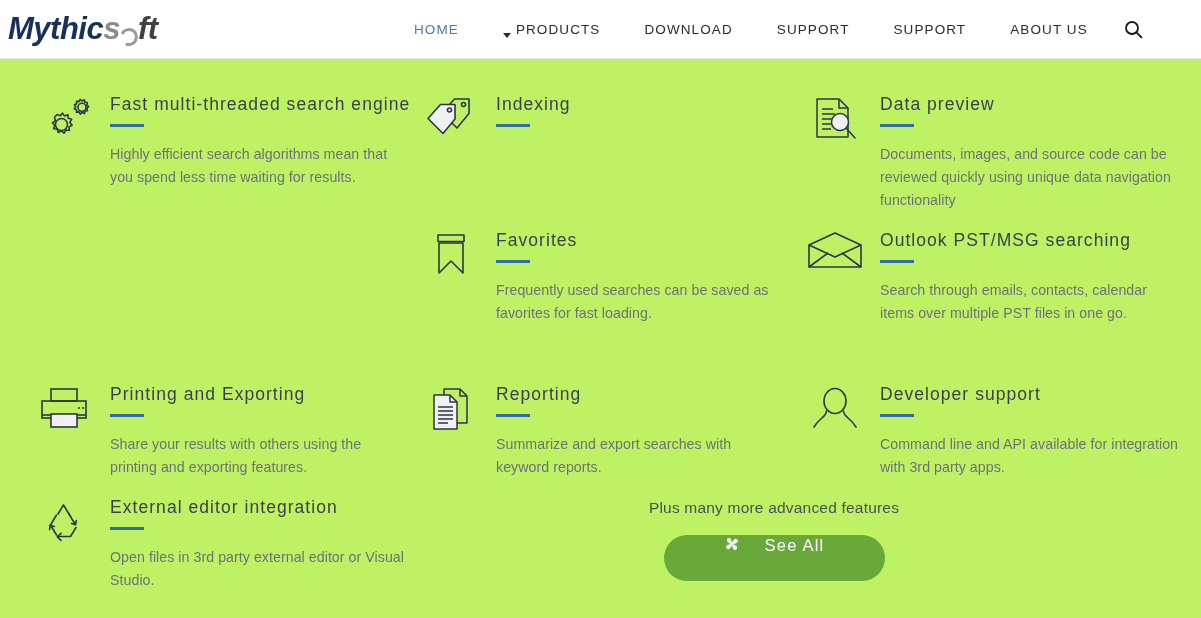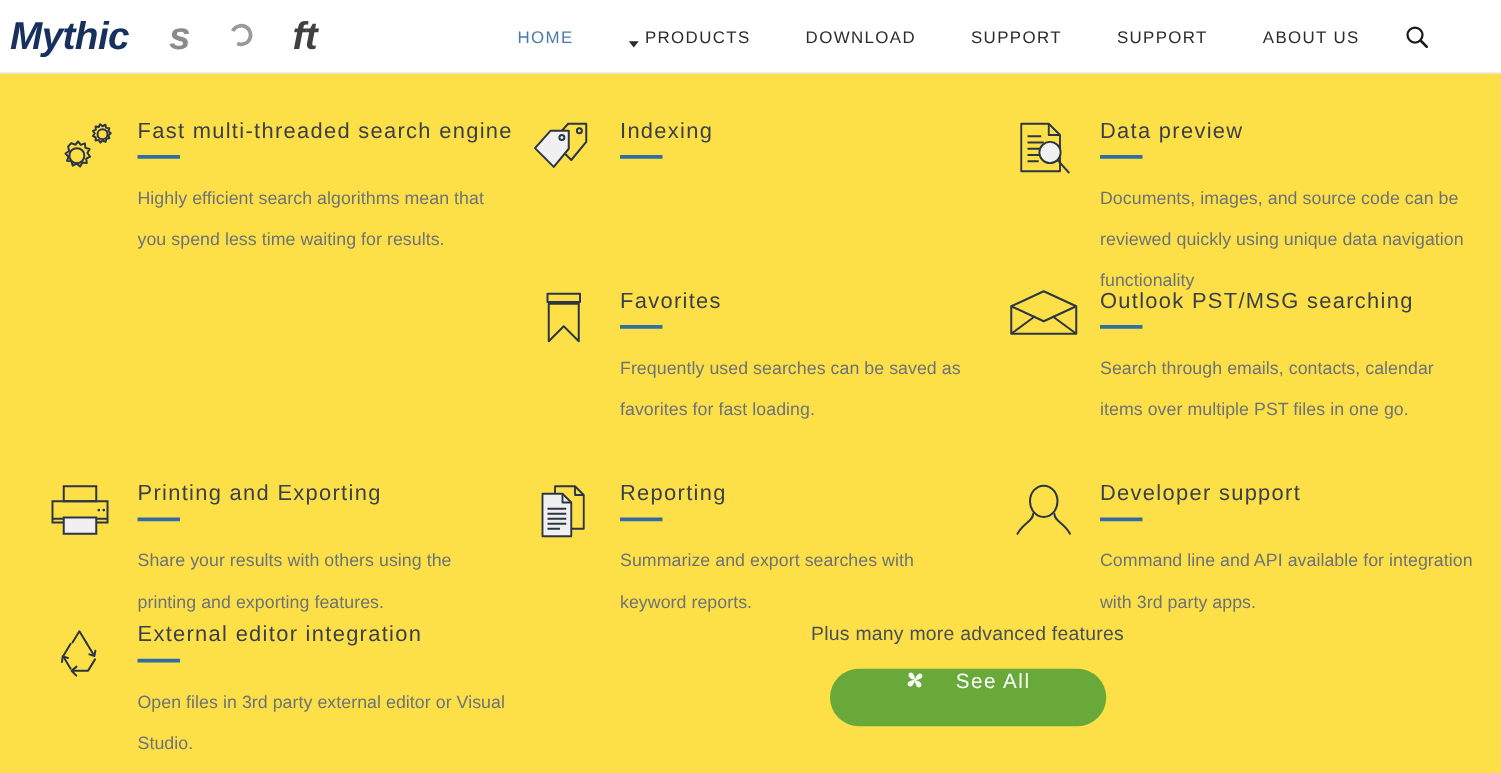--- a/index.html
+++ b/index.html
@@ -16,27 +16,26 @@
     height: 59px;
     background: #ffffff;
     border-bottom: 1px solid #e2e2e2;
     display: flex;
     align-items: center;
     position: relative;
   }
   .logo {
     margin-left: 8px;
     display: flex;
-    align-items: center;
+    align-items: flex-end;
     font-style: italic;
     font-weight: bold;
     font-size: 31px;
     letter-spacing: -0.5px;
     user-select: none;
-    gap: 32px;
   }
   .logo .mythic { color: #17305e; }
   .logo .soft-a { color: #8b8b8b; }
   .logo .soft-b { color: #404040; }
   .logo .ring {
     display: inline-block;
     width: 18px; height: 18px;
     border: 3.5px solid #9a9a9a;
     border-radius: 50%;
     border-left-color: transparent;
@@ -78,21 +77,21 @@
     margin-left: 14px;
     cursor: pointer;
     display: flex;
     align-items: center;
   }
 
   
   .main {
     position: relative;
     height: 559px;
-    background: #fde047;
+    background: #bef264;
   }
   .col { position: absolute; }
   .col-1 { left: 32px;  width: 380px; }
   .col-2 { left: 418px; width: 360px; }
   .col-3 { left: 802px; width: 380px; }
 
   .feature {
     position: relative;
     padding-left: 78px;
     margin-bottom: 0;
@@ -117,21 +116,21 @@
   }
   .rule {
     width: 34px;
     height: 3px;
     background: #2f6da4;
     margin: 11px 0 16px 0;
   }
   .feature p {
     margin: 0;
     font-size: 14.2px;
-    line-height: 33px;
+    line-height: 23px;
     color: #6d7278;
     letter-spacing: 0.05px;
   }
 
   
   .cta {
     position: absolute;
     left: 418px;
     width: 712px;
     top: 440px;

